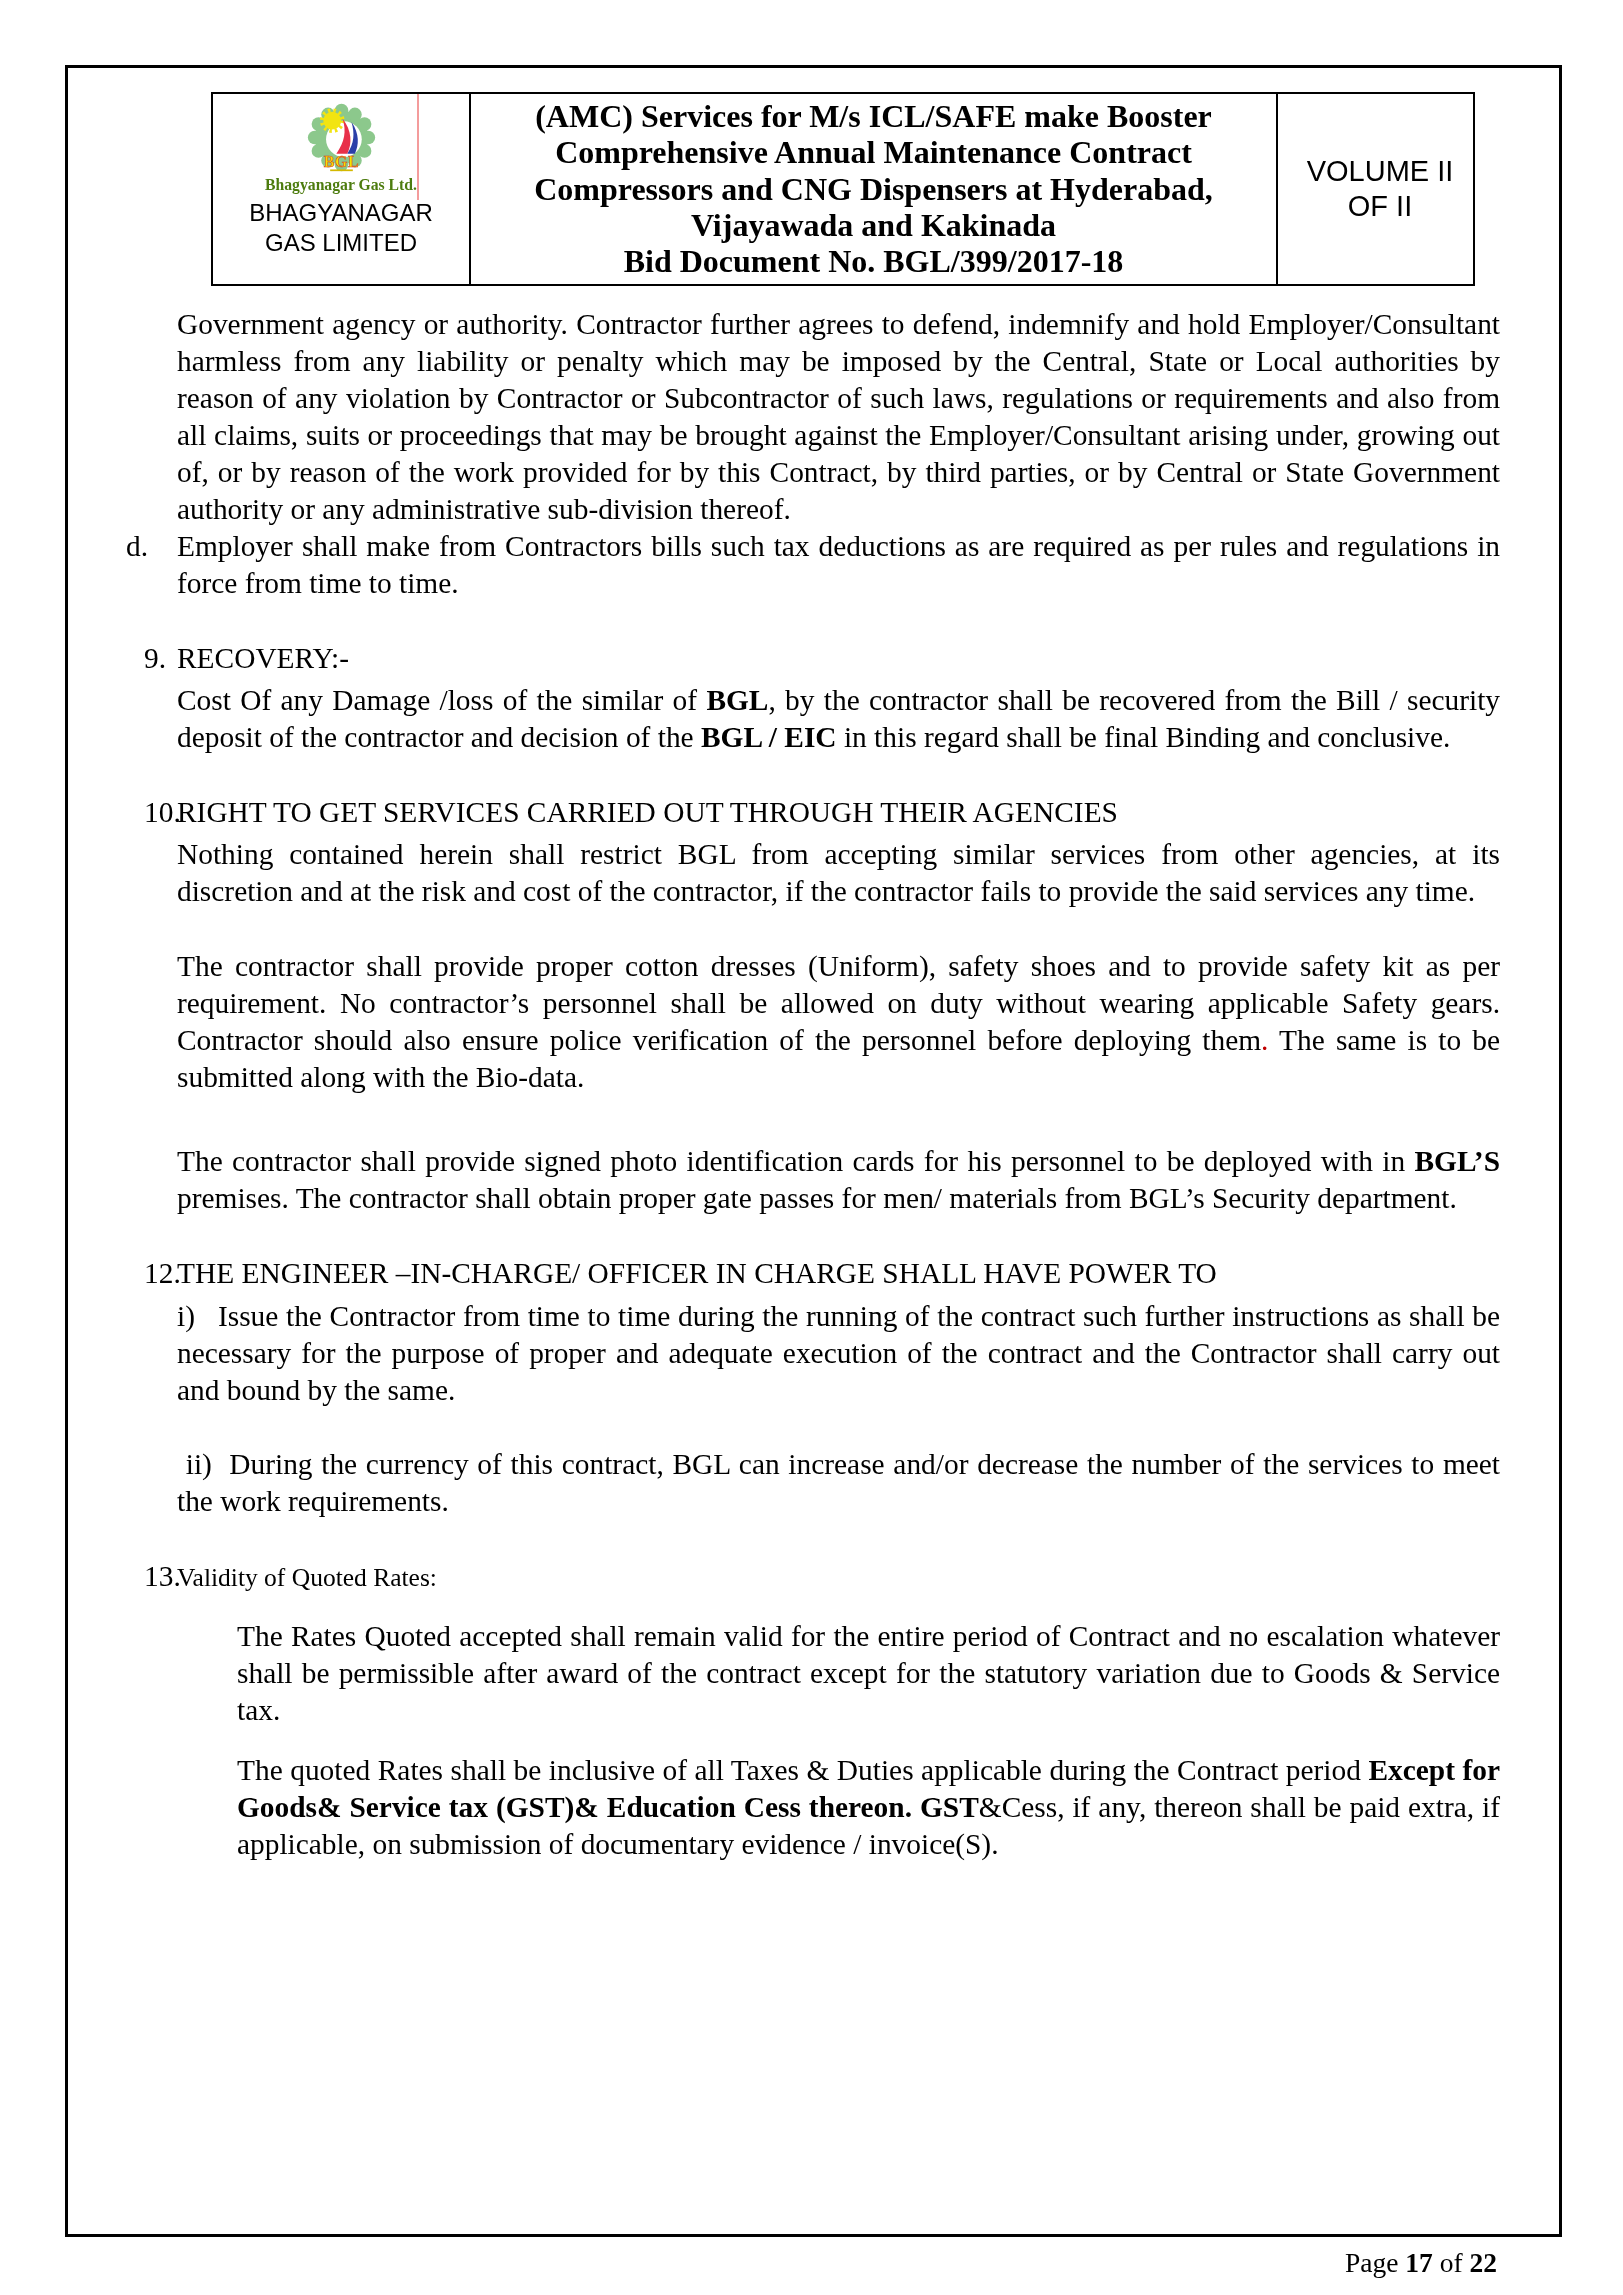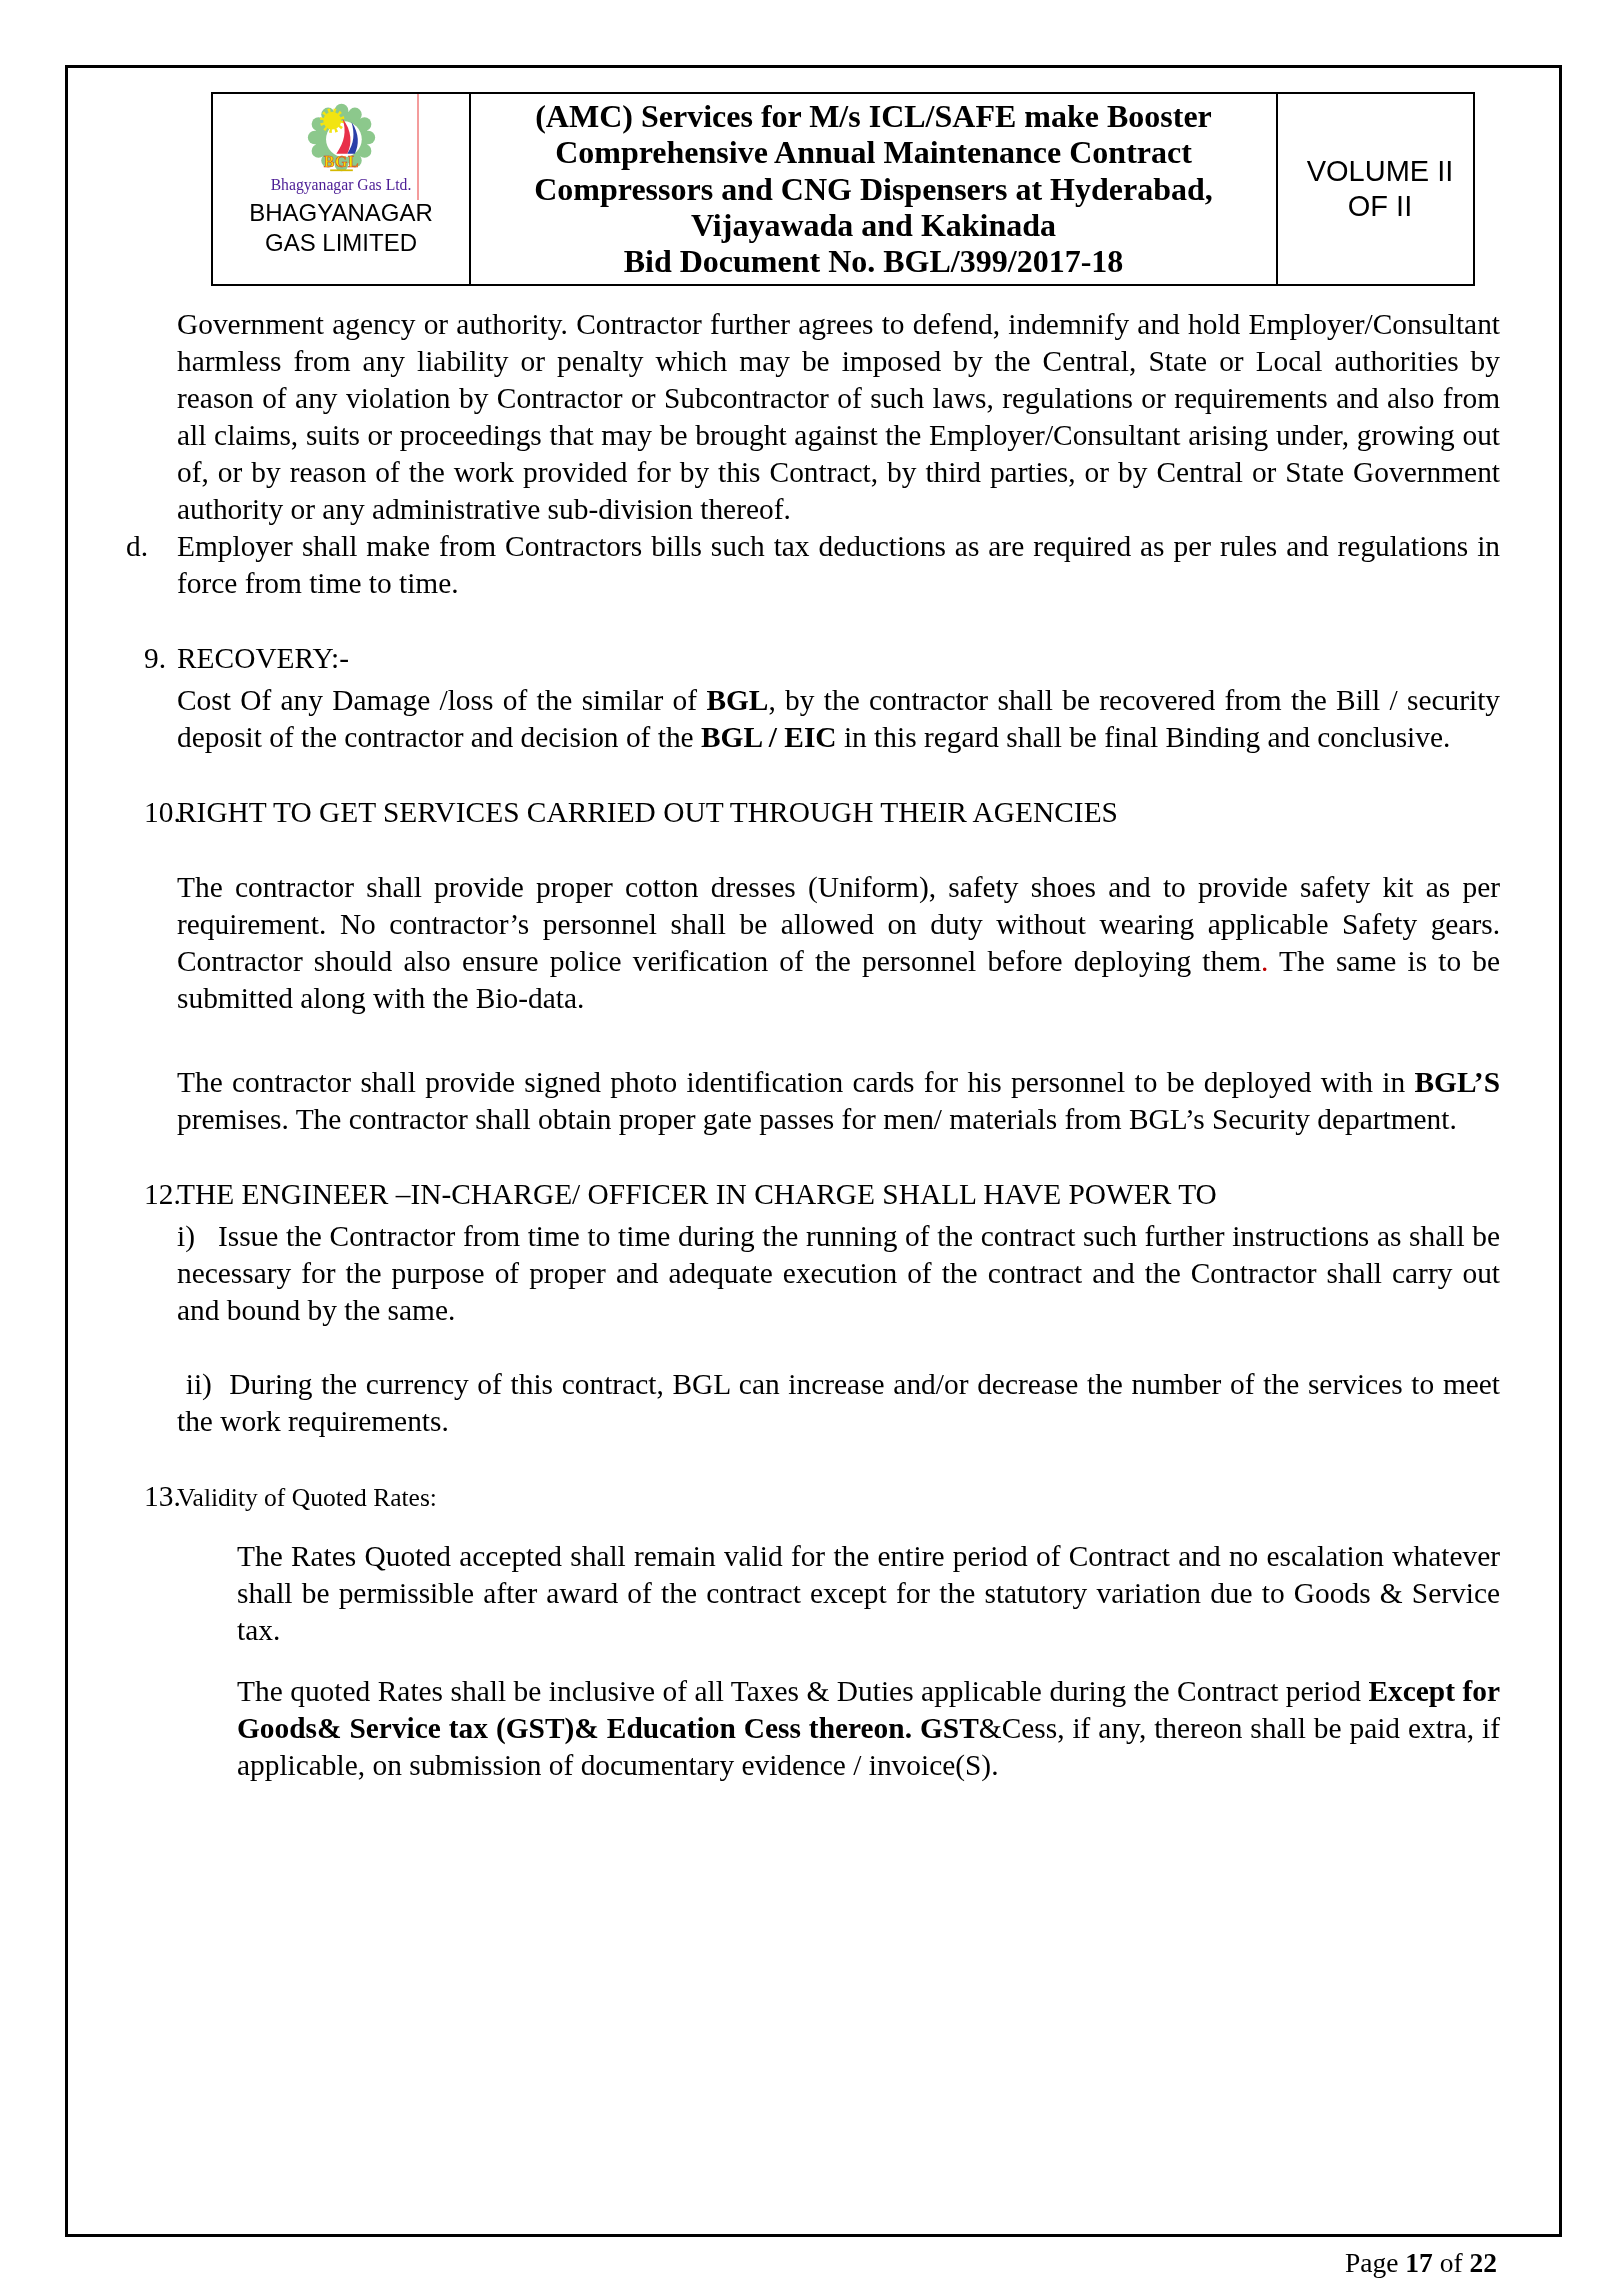--- a/index.html
+++ b/index.html
@@ -15,21 +15,21 @@
   .logo-cell{width:258px;border-right:2.6px solid #000;position:relative;
         display:flex;flex-direction:column;align-items:center;}
   .title-cell{width:807px;border-right:2.6px solid #000;display:flex;flex-direction:column;
         justify-content:space-between;padding:5.2px 6.5px;text-align:center;}
   .volume-cell{flex:1;display:flex;flex-direction:column;align-items:center;justify-content:center;
         font-family:"Liberation Sans", sans-serif;font-size:29px;line-height:35px;padding-left:9px;}
   .title-line{font-weight:bold;font-size:32px;line-height:35px;white-space:nowrap;}
   .red-accent-line{position:absolute;left:204px;top:0;width:2px;height:106px;background:#F49C9C;}
   .logo-wrap{margin-top:3.9px;}
   .logo-caption{font-family:"Liberation Serif", serif;font-size:15.7px;line-height:17px;
-        color:#4c1d95;font-weight:normal;margin-top:-2.6px;}
+        color:#4d7c0f;font-weight:bold;margin-top:-2.6px;}
   .company-name{font-family:"Liberation Sans", sans-serif;font-size:24px;line-height:30px;
         margin-top:5.2px;text-align:center;width:236px;}
 
   
   .content{position:absolute;left:177px;top:306px;width:1323px;
         font-size:29.4px;line-height:37px;text-align:justify;}
   .para{margin:0;}
   .hang{position:relative;}
   .hang .marker{position:absolute;left:-51px;top:0;text-align:left;}
   .section{margin-top:38px;}
@@ -115,20 +115,21 @@
       <div class="sec-head">
         <span class="num">9.</span><span>RECOVERY:-</span>
       </div>
       <p class="sec-para"><span>Cost Of any Damage /loss of the similar of </span><span style="font-weight: bold;">BGL</span><span>, by the contractor shall be recovered from the Bill / security deposit of the contractor and decision of the </span><span style="font-weight: bold;">BGL / EIC</span><span> in this regard shall be final Binding and conclusive.</span></p>
     </div>
 
     <div class="section">
       <div class="sec-head">
         <span class="num">10.</span><span>RIGHT TO GET SERVICES CARRIED OUT THROUGH THEIR AGENCIES</span>
       </div>
+      <p class="sec-para"><span>Nothing contained herein shall restrict BGL from accepting similar services from other agencies, at its discretion and at the risk and cost of the contractor, if the contractor fails to provide the said services any time.</span></p>
     </div>
 
     <div class="section">
       <p class="sec-para"><span>The contractor shall provide proper cotton dresses (Uniform), safety shoes and to provide safety kit as per requirement. No contractor’s personnel shall be allowed on duty without wearing applicable Safety gears. Contractor should also ensure police verification of the personnel before deploying them</span><span style="color: rgb(192, 0, 0);">.</span><span> The same is to be submitted along with the Bio-data.</span></p>
       <p class="sec-para gap-72"><span>The contractor shall provide signed photo identification cards for his personnel to be deployed with in </span><span style="font-weight: bold;">BGL’S</span><span> premises. The contractor shall obtain proper gate passes for men/ materials from BGL’s Security department.</span></p>
     </div>
 
     <div class="section">
       <div class="sec-head">
         <span class="num">12.</span><span>THE ENGINEER –IN-CHARGE/ OFFICER IN CHARGE SHALL HAVE POWER TO</span>

